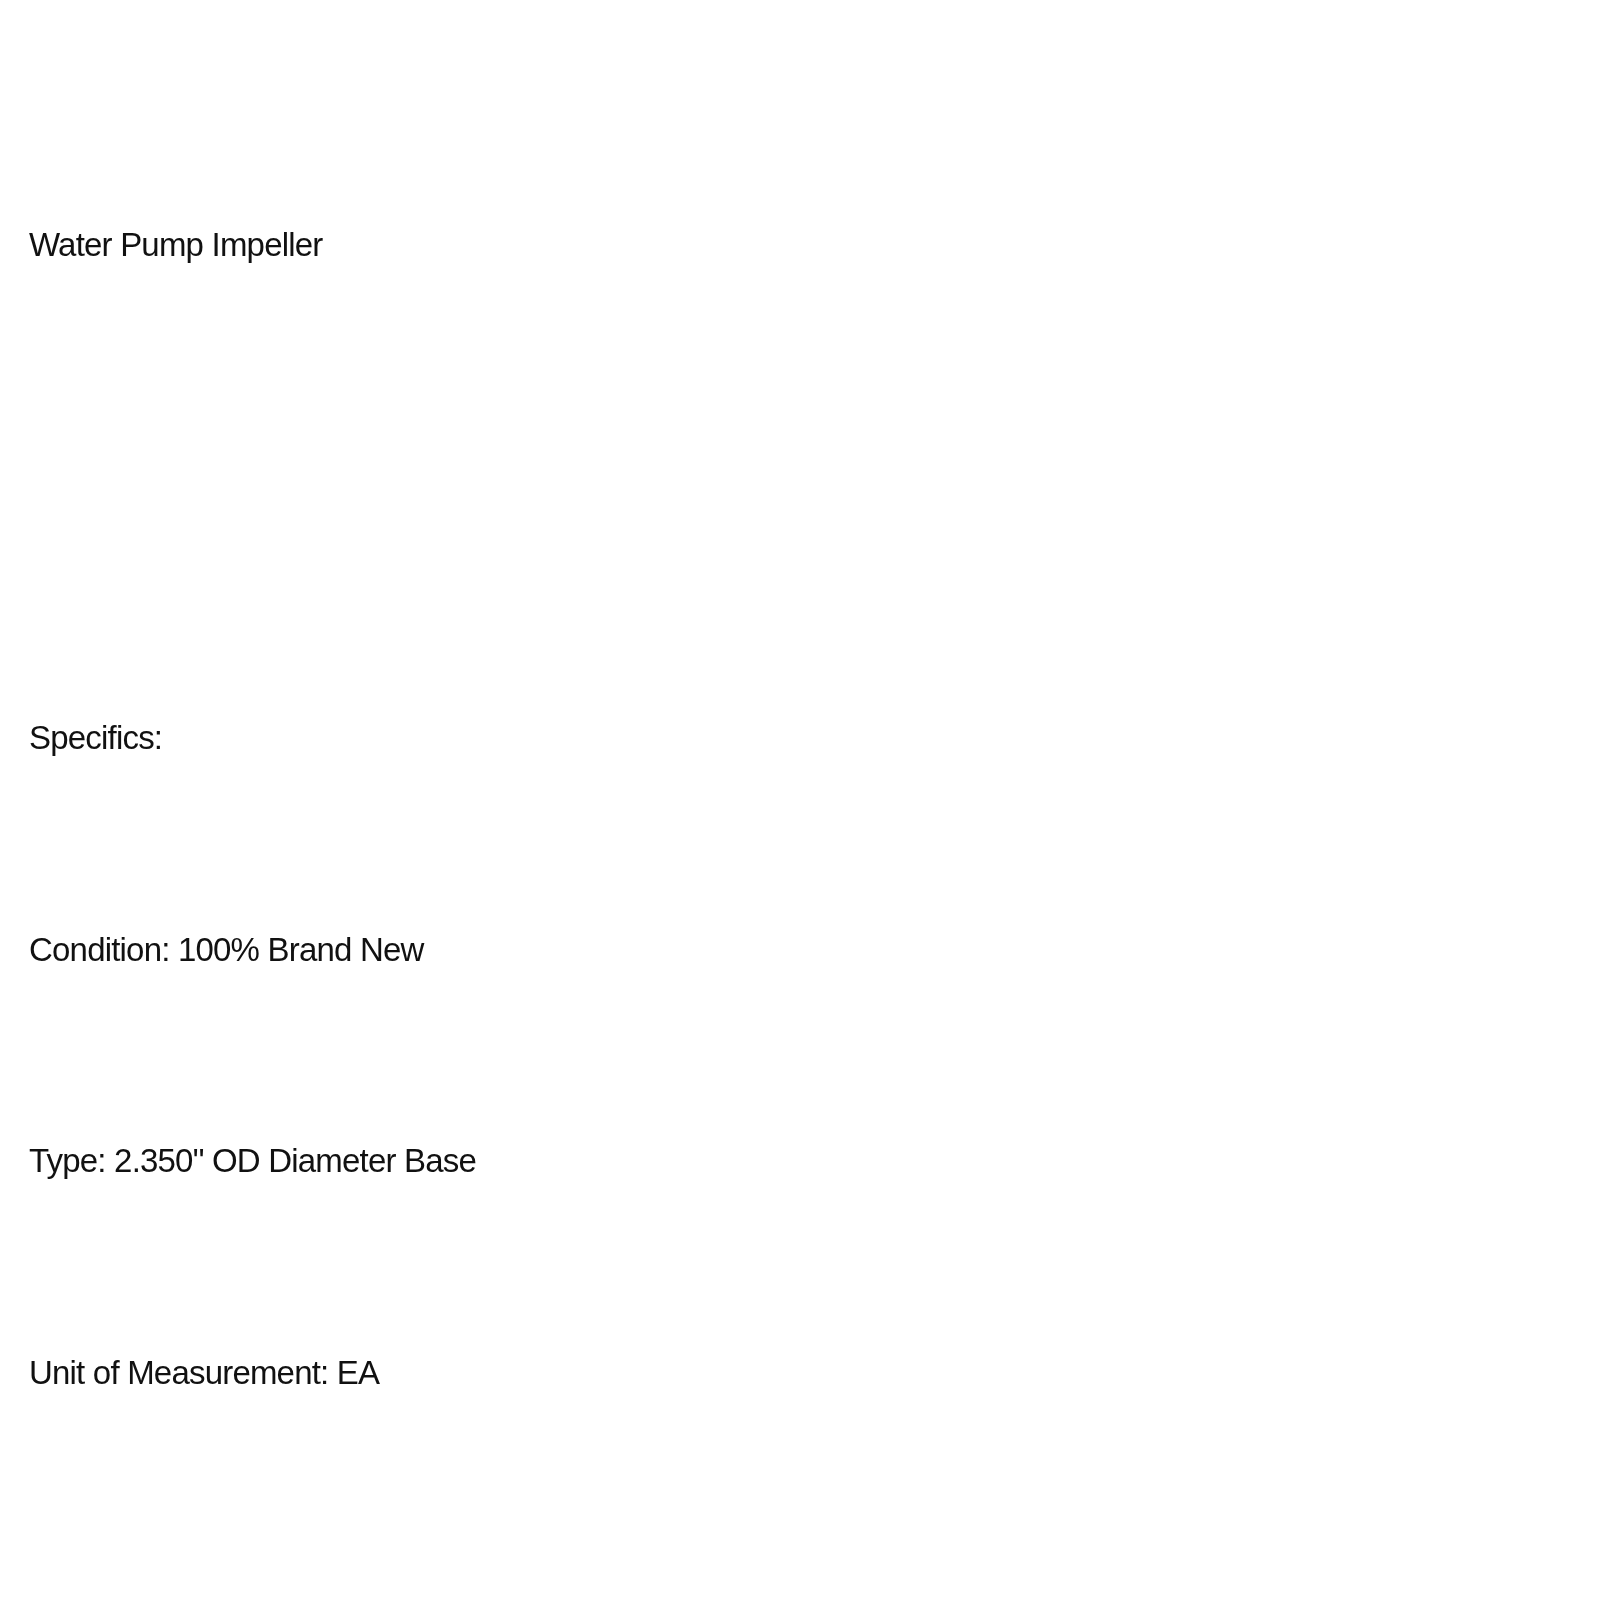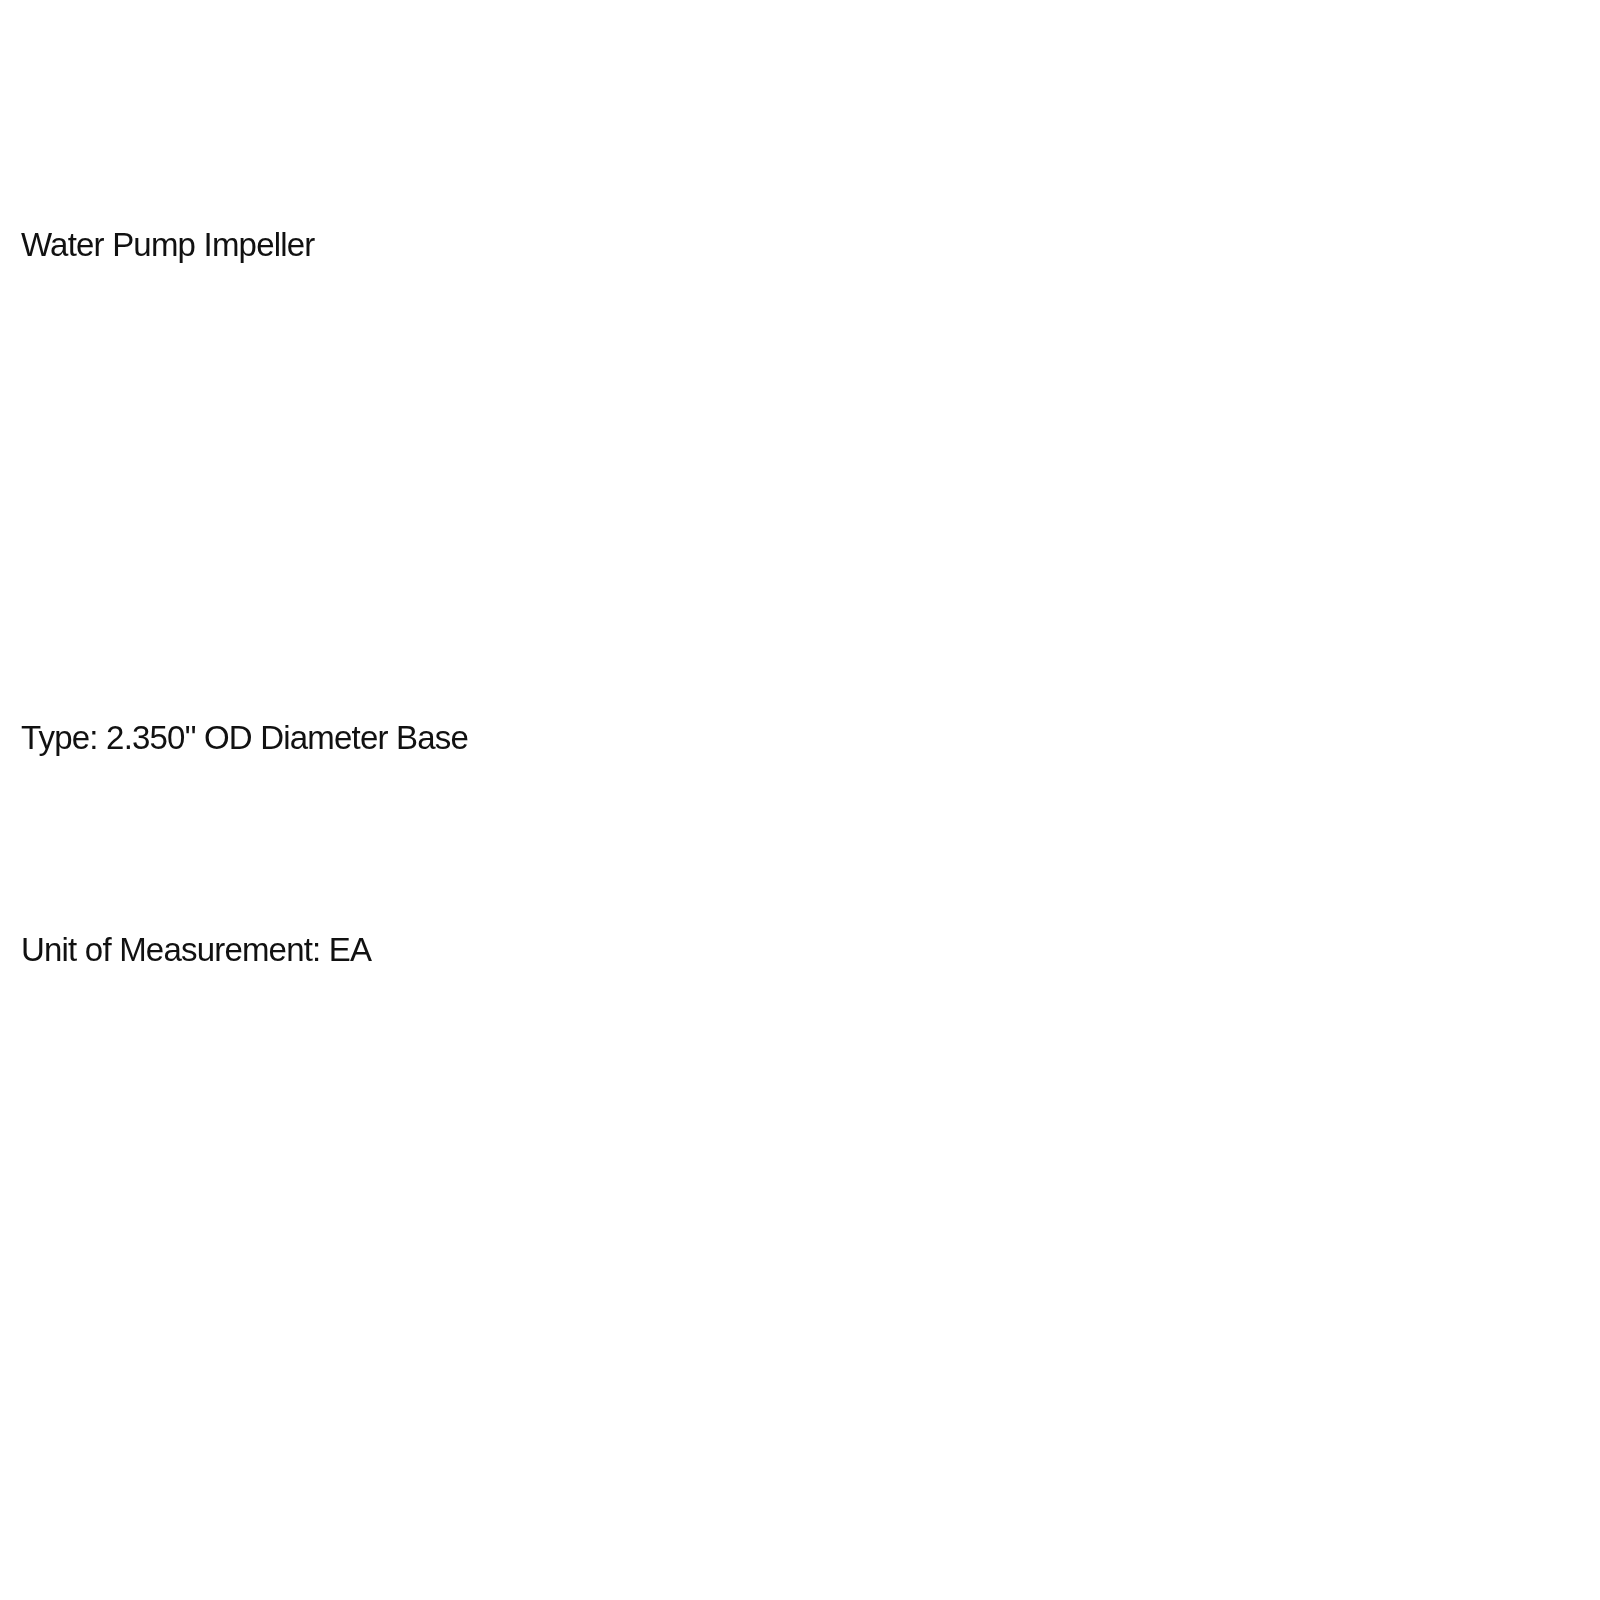--- a/index.html
+++ b/index.html
@@ -17,30 +17,33 @@
     font-family: "Liberation Sans", "DejaVu Sans", sans-serif;
     font-size: 33px;
     font-weight: 400;
     letter-spacing: -0.8px;
     line-height: 70.5px;
     color: #111111;
     white-space: pre;
   }
   .line {
     height: 70.5px;
+    margin-left: 8px;
   }
 </style>
 </head>
 <body>
 
 <div class="page">
 
   <div class="line">Water Pump Impeller</div>
   <div class="line"></div>
 
+  <div class="line">Specifics:</div>
+  <div class="line">Condition: 100% Brand New</div>
   <div class="line">Type: 2.350" OD Diameter Base</div>
   <div class="line">Unit of Measurement: EA</div>
   
   
 
   
   
   
   
 

